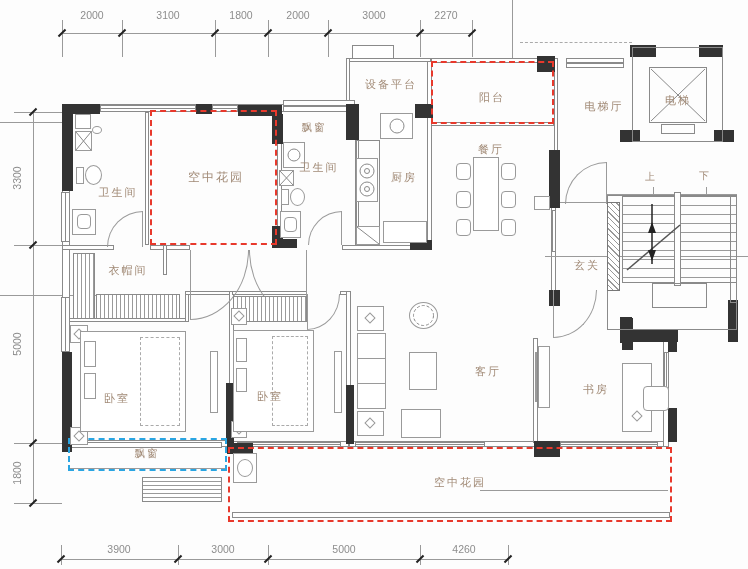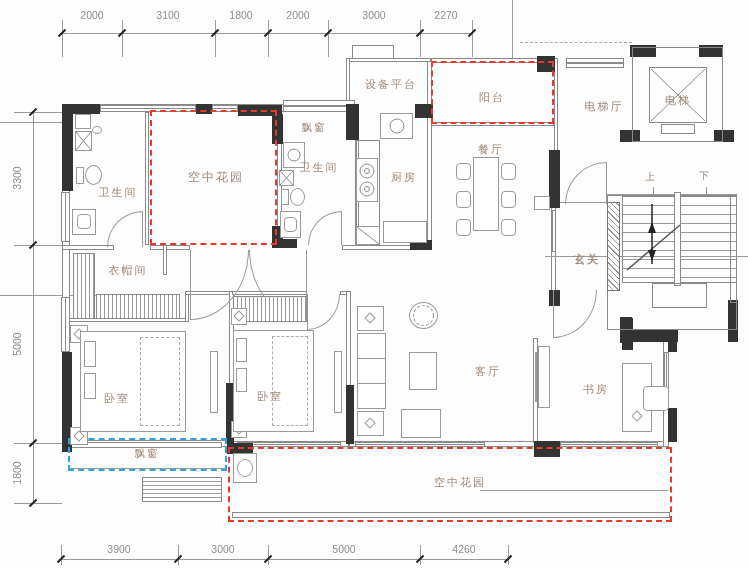--- a/index.html
+++ b/index.html
@@ -320,21 +320,21 @@
   <div class="lbl" style="left:118px;top:192px;">卫生间</div>
   <div class="lbl" style="left:216px;top:177px;font-size:12px;">空中花园</div>
   <div class="lbl" style="left:314px;top:128px;font-size:10.5px;">飘窗</div>
   <div class="lbl" style="left:319px;top:167px;">卫生间</div>
   <div class="lbl" style="left:391px;top:84px;">设备平台</div>
   <div class="lbl" style="left:404px;top:177px;">厨房</div>
   <div class="lbl" style="left:492px;top:97px;">阳台</div>
   <div class="lbl" style="left:491px;top:149px;">餐厅</div>
   <div class="lbl" style="left:604px;top:106px;">电梯厅</div>
   <div class="lbl" style="left:678px;top:100px;">电梯</div>
-  <div class="lbl" style="left:587px;top:259px;font-weight:bold;">玄关</div>
+  <div class="lbl" style="left:587px;top:265px;">玄关</div>
   <div class="lbl" style="left:128px;top:270px;">衣帽间</div>
   <div class="lbl" style="left:117px;top:398px;">卧室</div>
   <div class="lbl" style="left:270px;top:396px;">卧室</div>
   <div class="lbl" style="left:488px;top:371px;">客厅</div>
   <div class="lbl" style="left:596px;top:389px;">书房</div>
   <div class="lbl" style="left:147px;top:454px;font-size:10.5px;">飘窗</div>
   <div class="lbl" style="left:460px;top:482px;">空中花园</div>
 
 </div>
 

